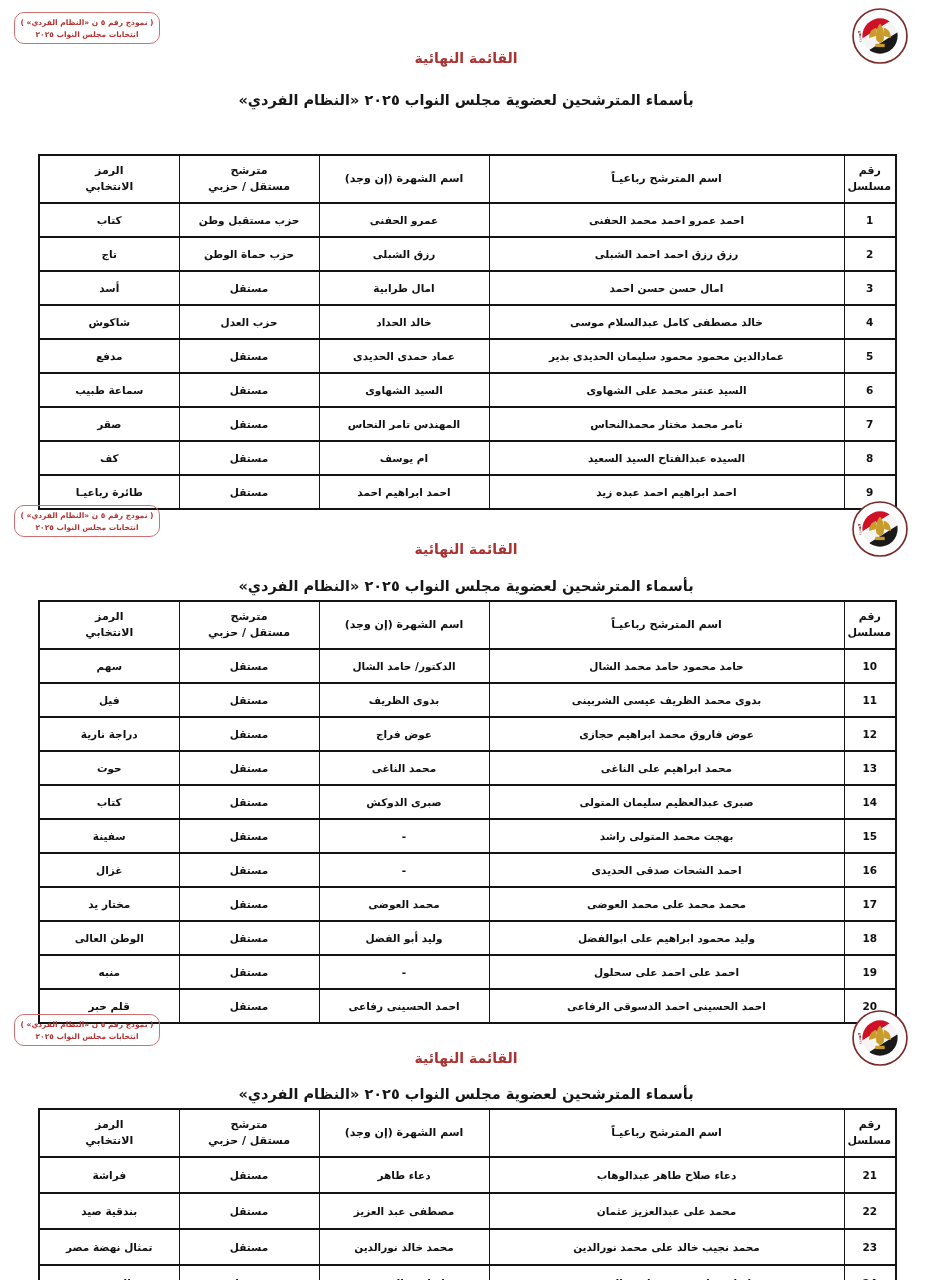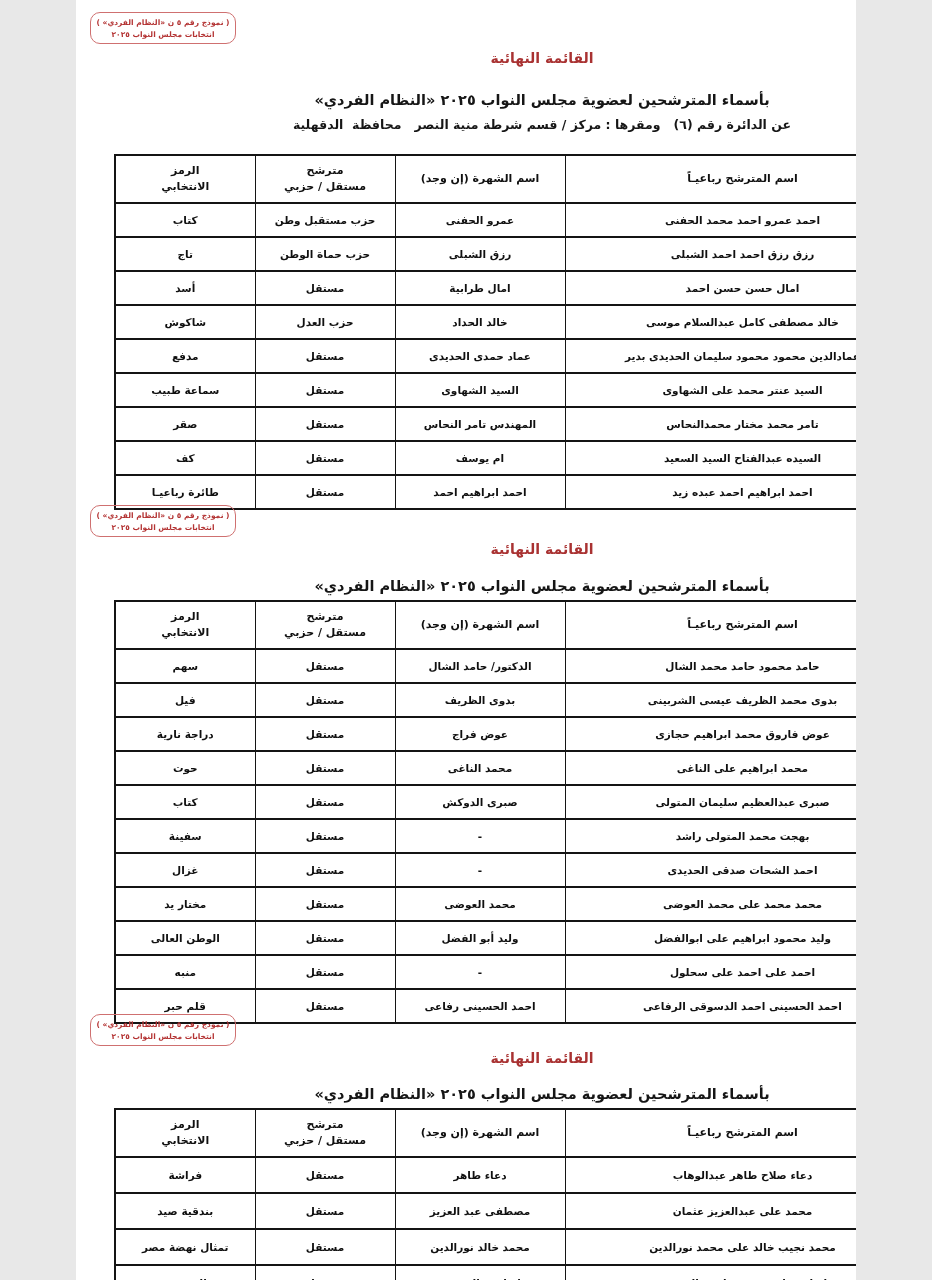--- a/index.html
+++ b/index.html
@@ -1,17 +1,17 @@
 <!DOCTYPE html>
 <html lang="ar" dir="rtl"><head>
 <meta charset="utf-8">
 <style>
   html,body{margin:0;padding:0;background:#e8e8e8;}
   #page{
-    position:relative;width:780px;height:1280px;margin:0 auto;background:#ffffff;
+    position:relative;width:932px;height:1280px;margin:0 auto;background:#ffffff;
     font-family:"DejaVu Sans",sans-serif;overflow:hidden;direction:rtl;
   }
   .section{position:absolute;left:0;width:932px;}
   
   .formbox{
     position:absolute;left:14px;top:12px;width:146px;box-sizing:border-box;
     border:1px solid #cf7070;border-radius:10px;padding:4px 4px 3px;
     color:#b43434;font-weight:bold;font-size:7.5px;line-height:1.55;text-align:center;
     direction:rtl;
   }
@@ -75,21 +75,20 @@
         <path d="M23.5 19 C18.5 20 16.5 24.5 16.5 29 L23 27 Z" fill="#c89b2a"></path>
         <path d="M30.5 19 C35.5 20 37.5 24.5 37.5 29 L31 27 Z" fill="#c89b2a"></path>
         <rect x="22.5" y="34.5" width="9" height="3.2" fill="#c89b2a"></rect>
       </g>
       <text font-size="3.4" fill="#7b2a2a" font-weight="bold"><textPath href="#arcTopA" startOffset="8%">الهيئة الوطنية للانتخابات</textPath></text>
       <text font-size="2.8" fill="#7b2a2a"><textPath href="#arcBotA" startOffset="10%">National Election Authority</textPath></text>
     </svg>
 
     <div class="list-title" style="top:50px;">القائمة النهائية</div>
     <div class="main-title" style="top:92px;">بأسماء المترشحين لعضوية مجلس النواب ٢٠٢٥ «النظام الفردي»</div>
-    <div class="district-line" style="top:117px;">عن الدائرة رقم (٦)   ومقرها : مركز / قسم شرطة منية النصر   محافظة  الدقهلية</div>
 
     <table class="cand" style="top:154px;">
       <colgroup>
           <col style="width:52px">
           <col style="width:355px">
           <col style="width:170px">
           <col style="width:140px">
           <col style="width:140px">
         </colgroup>
       <thead>

